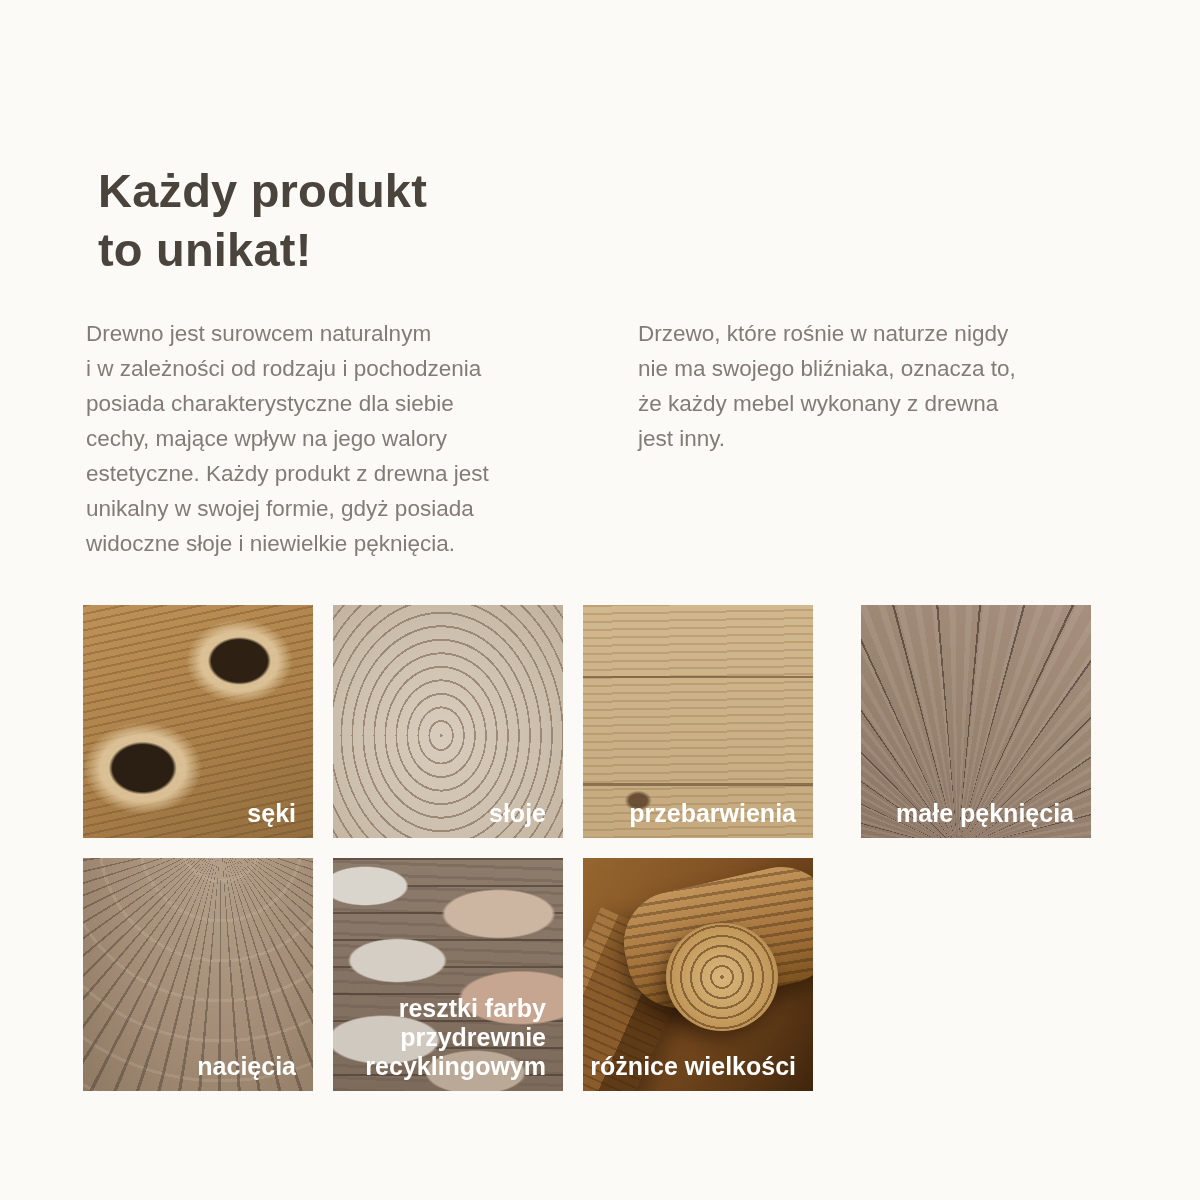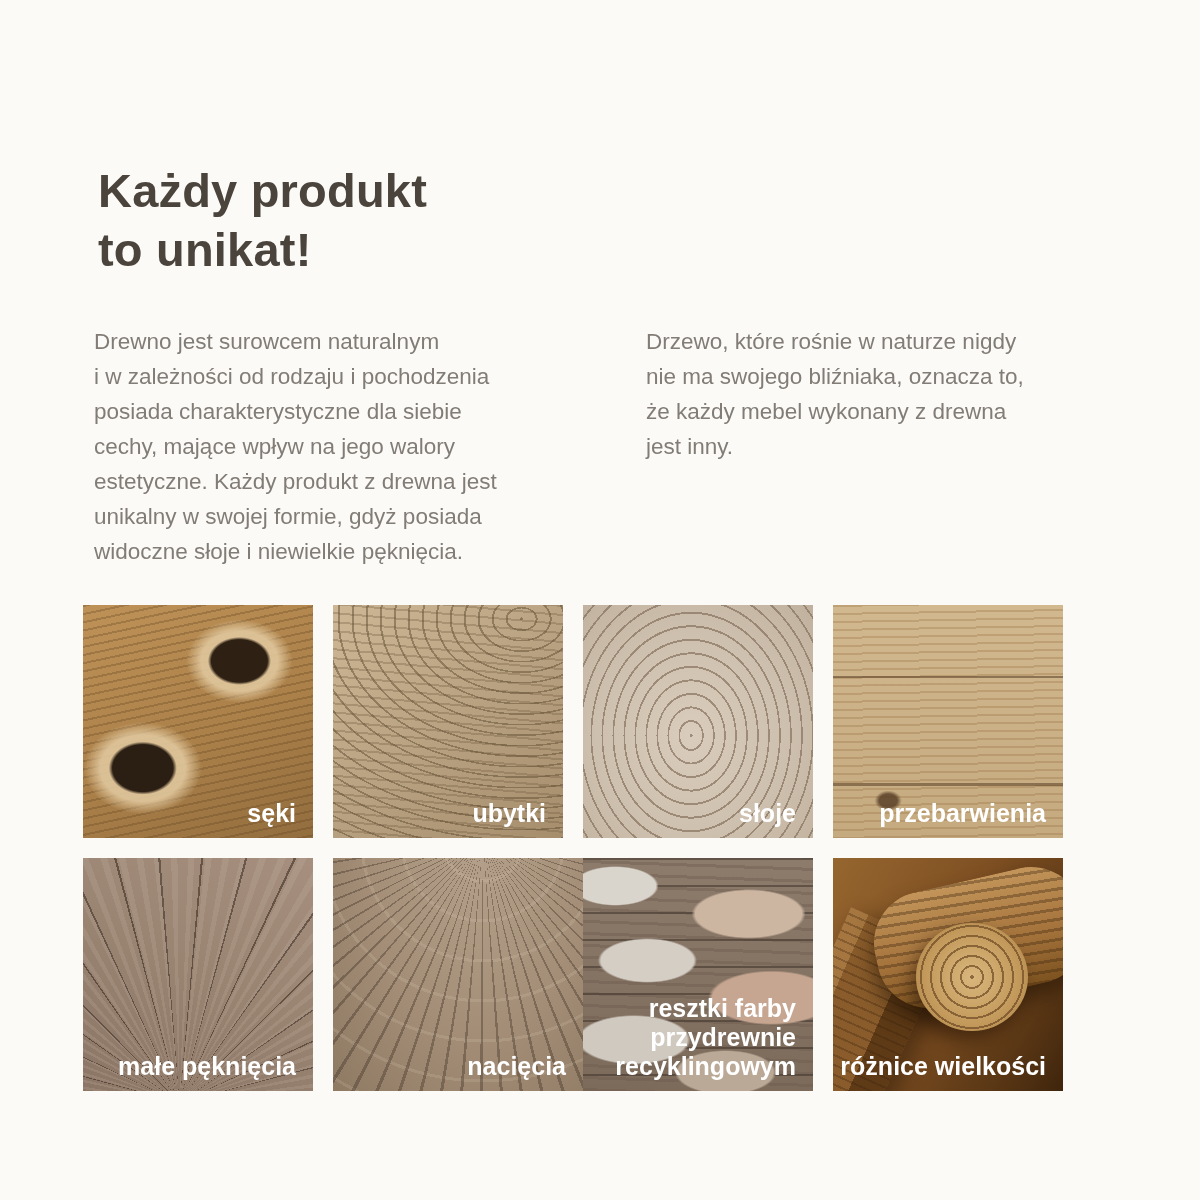--- a/index.html
+++ b/index.html
@@ -22,21 +22,21 @@
 
   .title{
     position:absolute;left:87px;top:150px;
     margin:11px;
     font-size:47px;line-height:59px;font-weight:bold;
     color:#4b443c;letter-spacing:.2px;
     white-space:pre-line;
   }
 
   .intro{
-    position:absolute;top:316px;margin:8px;
+    position:absolute;top:316px;margin:0;
     font-size:22.5px;line-height:35px;
     color:#827c76;
     white-space:pre-line;
   }
   .intro-left{left:86px;width:520px;}
   .intro-right{left:638px;width:480px;}
 
   .grid{
     position:absolute;left:83px;top:605px;
     display:grid;
@@ -83,27 +83,27 @@
       radial-gradient(ellipse 20px 15px at 24% 84%, rgba(90,64,40,.85) 45%, rgba(90,64,40,0) 68%),
       repeating-linear-gradient(179deg, rgba(151,113,66,.32) 0 2px, rgba(151,113,66,0) 2px 8px),
       linear-gradient(180deg, #d2b88e 0%, #c5aa80 100%);
     text-decoration: underline;
   }
   .t-pekniecia{
     background:
       repeating-conic-gradient(from 245deg at 42% 105%, rgba(52,38,28,.55) 0deg .5deg, rgba(52,38,28,0) .5deg 10deg),
       repeating-conic-gradient(from 250deg at 42% 105%, rgba(205,190,175,.18) 0deg 1.5deg, rgba(205,190,175,0) 1.5deg 4deg),
       linear-gradient(205deg, #a68f7e 0%, #998371 50%, #8b7565 100%);
+    margin-left: 28px;
   }
   .t-naciecia{
     background:
       repeating-conic-gradient(from 135deg at 60% -8%, rgba(66,52,40,.4) 0deg .7deg, rgba(66,52,40,0) .7deg 4.5deg),
       repeating-radial-gradient(circle at 60% -8%, rgba(230,215,195,.15) 0 3px, rgba(0,0,0,0) 3px 40px),
       radial-gradient(ellipse at 58% 0%, #b4a08a 0%, #a38d76 55%, #8e7963 100%);
-    padding-left: 20px;
   }
   .t-farba{
     background:
       radial-gradient(ellipse 70px 32px at 14% 12%, #dad5cc 58%, rgba(218,213,204,0) 62%),
       radial-gradient(ellipse 92px 40px at 72% 24%, #ccb5a1 58%, rgba(204,181,161,0) 62%),
       radial-gradient(ellipse 80px 36px at 28% 44%, #d4cec5 58%, rgba(212,206,197,0) 62%),
       radial-gradient(ellipse 102px 44px at 82% 60%, #c6a691 58%, rgba(198,166,145,0) 62%),
       radial-gradient(ellipse 92px 40px at 22% 78%, #d0c9c0 58%, rgba(208,201,192,0) 62%),
       radial-gradient(ellipse 82px 36px at 62% 92%, #bba997 58%, rgba(187,169,151,0) 62%),
       repeating-linear-gradient(180deg, rgba(62,50,42,.55) 0 2px, rgba(0,0,0,0) 2px 27px),
@@ -160,23 +160,20 @@
 nie ma swojego bliźniaka, oznacza to,
 że każdy mebel wykonany z drewna
 jest inny.</p>
 
   <div class="grid">
 
     <figure class="tile t-seki">
       <figcaption class="tile-label">sęki</figcaption>
     </figure>
 
-    <figure class="tile t-ubytki">
-      <figcaption class="tile-label">ubytki</figcaption>
-    </figure>
 
     <figure class="tile t-sloje">
       <figcaption class="tile-label">słoje</figcaption>
     </figure>
 
     <figure class="tile t-przebarwienia">
       <figcaption class="tile-label">przebarwienia</figcaption>
     </figure>
 
     <figure class="tile t-pekniecia">

